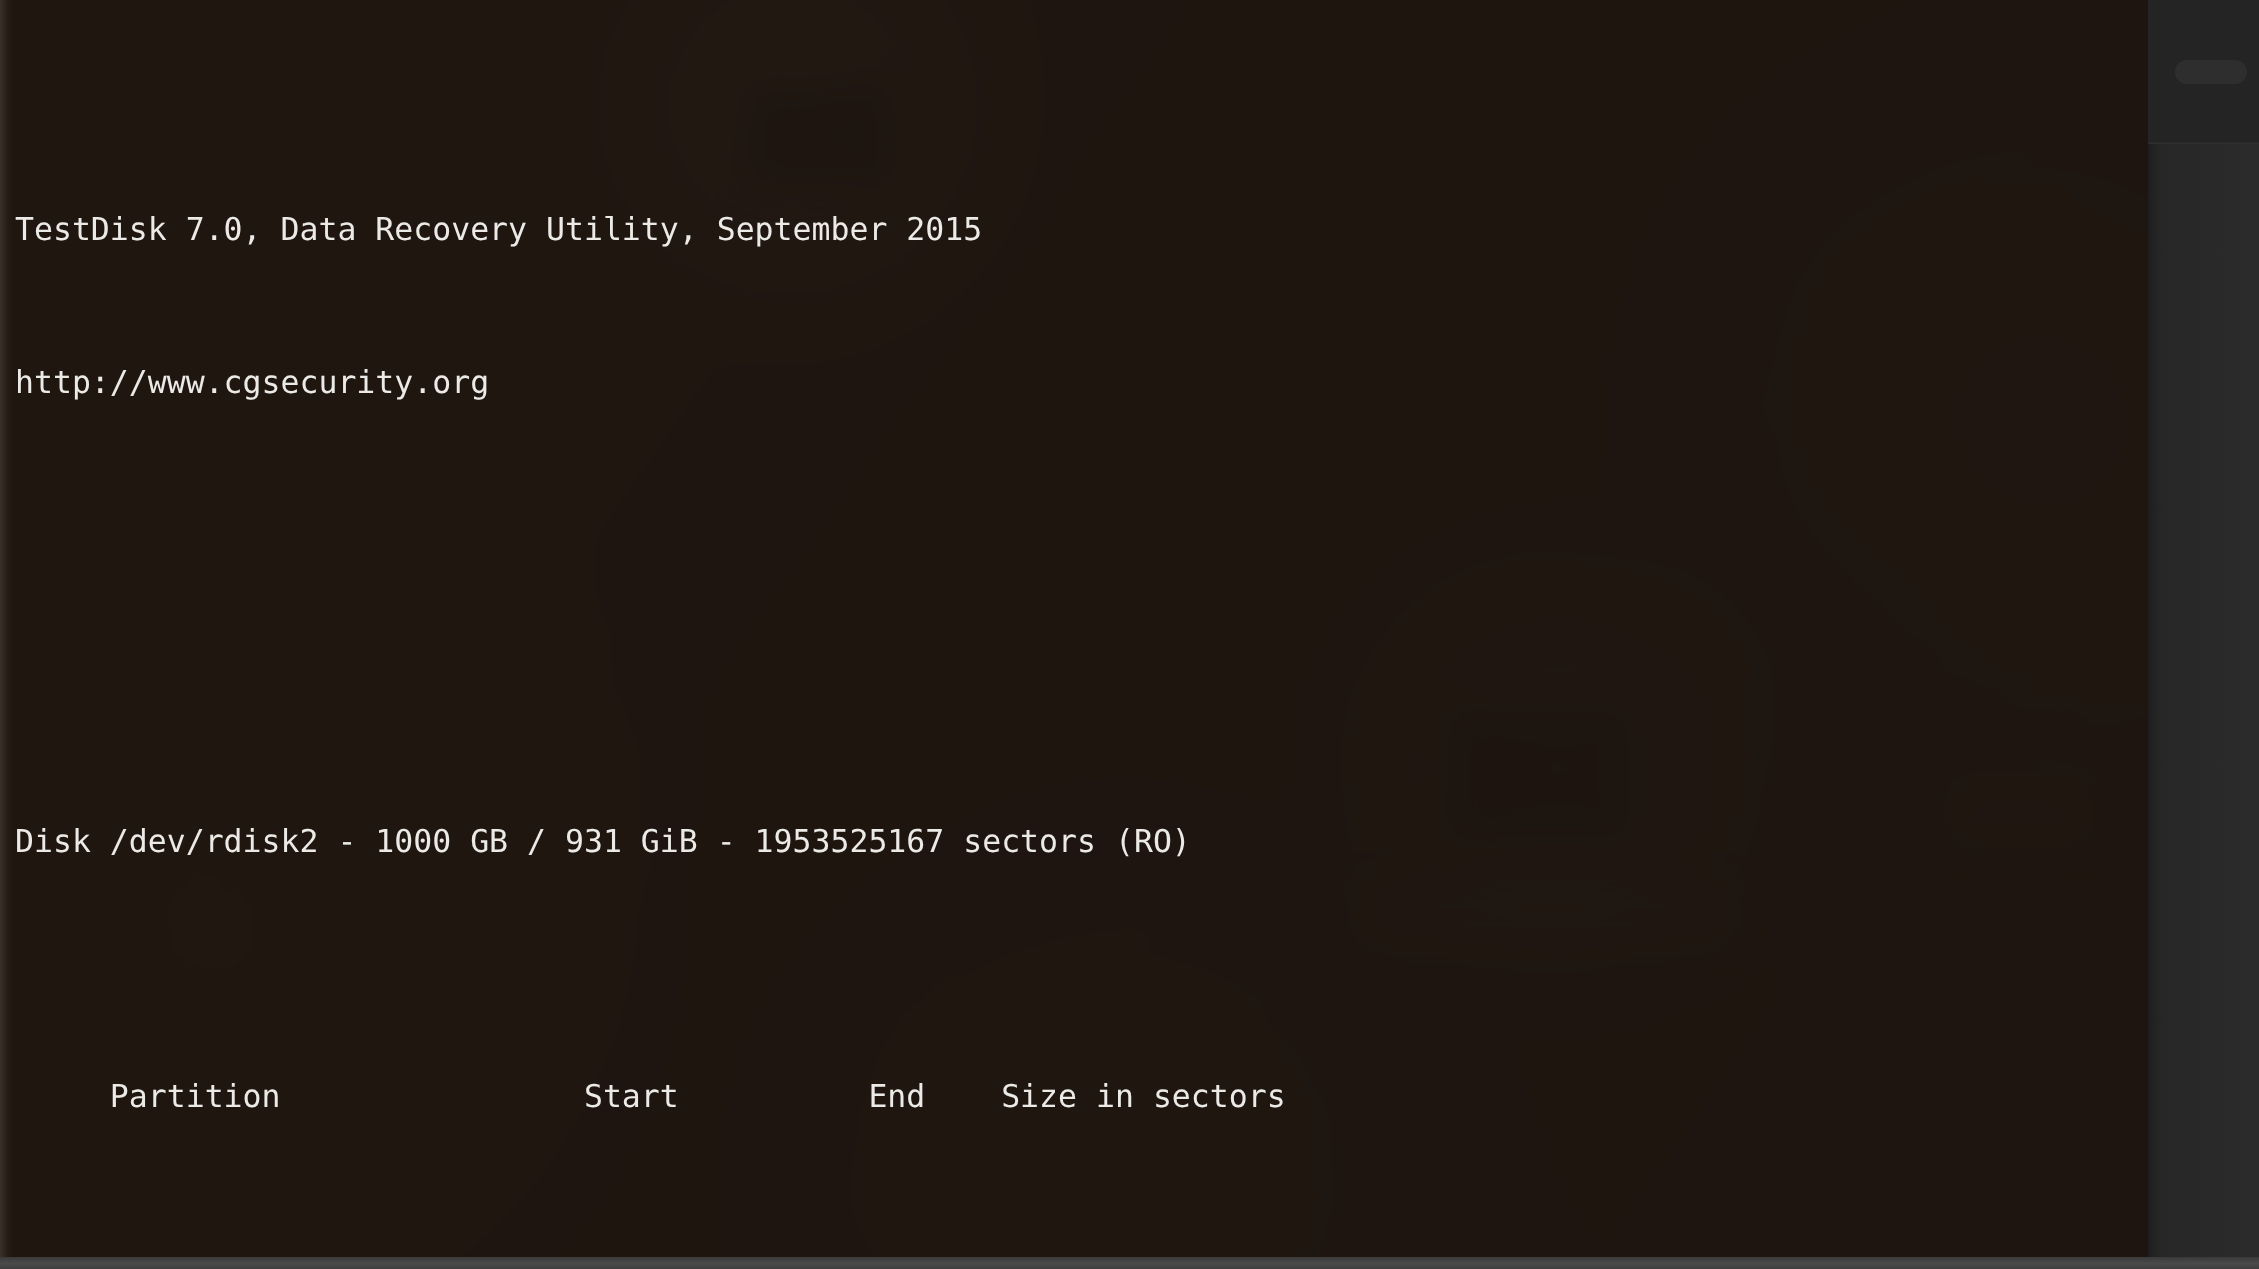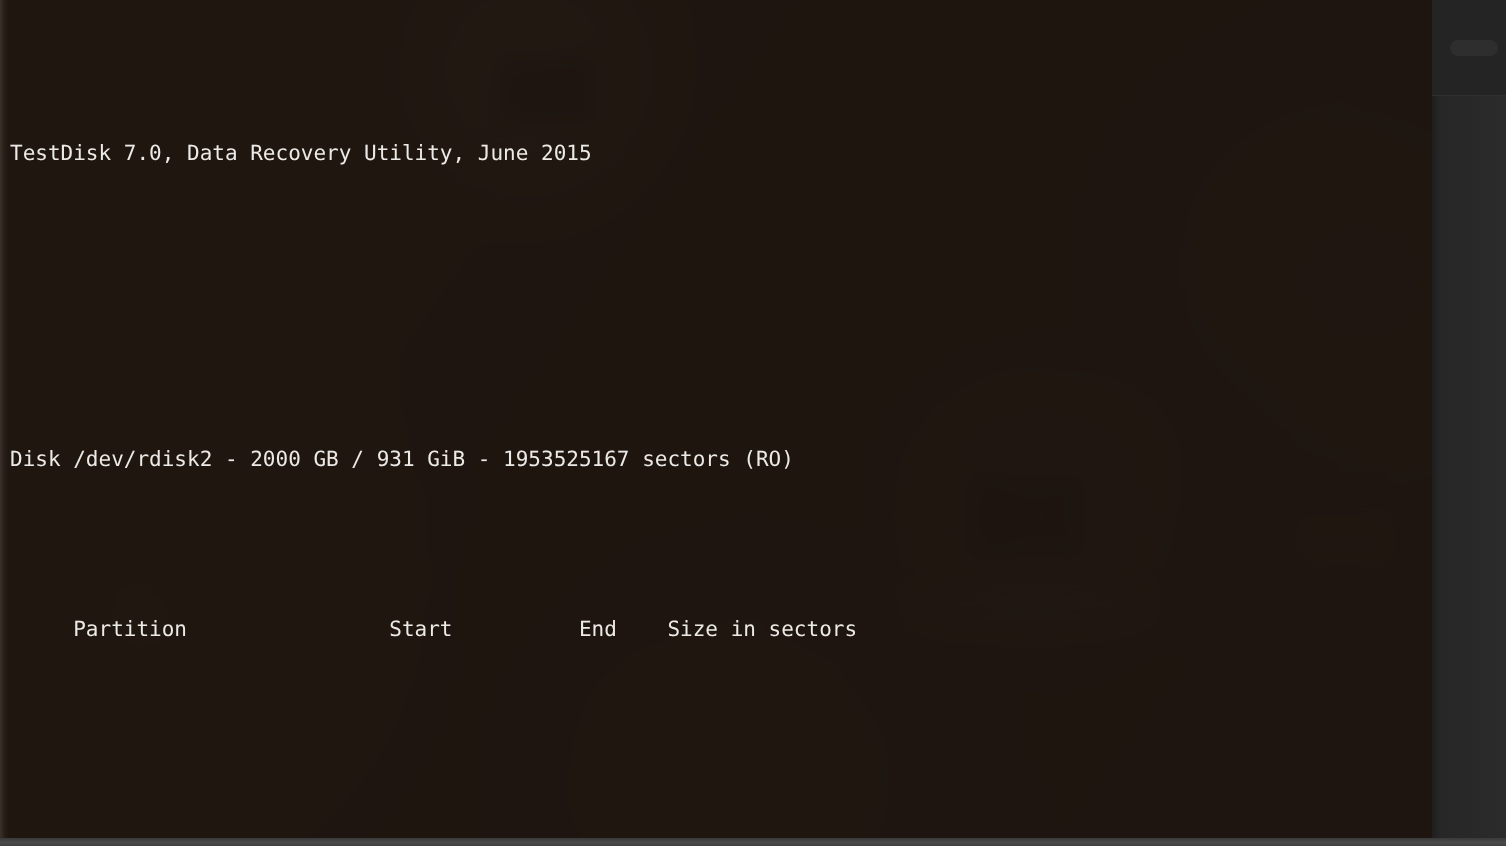--- a/index.html
+++ b/index.html
@@ -119,26 +119,27 @@
 
   <div class="bottombar"></div>
 </div>
 
 <div id="terminal" style="background: rgba(30, 21, 15, 0.86);">
   <div class="left-edge"></div>
 
   <div id="screen" style="color: rgb(236, 234, 230);">
 
     
-    <div class="row white">TestDisk 7.0, Data Recovery Utility, June 2015</div>
+    <div class="row white">TestDisk 7.0, Data Recovery Utility, September 2015</div>
+    <div class="row white">http://www.cgsecurity.org</div>
 
     <div class="blank"></div>
 
     
-    <div class="row white">Disk /dev/rdisk2 - 2000 GB / 931 GiB - 1953525167 sectors (RO)</div>
+    <div class="row white">Disk /dev/rdisk2 - 1000 GB / 931 GiB - 1953525167 sectors (RO)</div>
 
     
     <div class="row white">     Partition                Start          End    Size in sectors</div>
 
     
     
 
     
 
     

